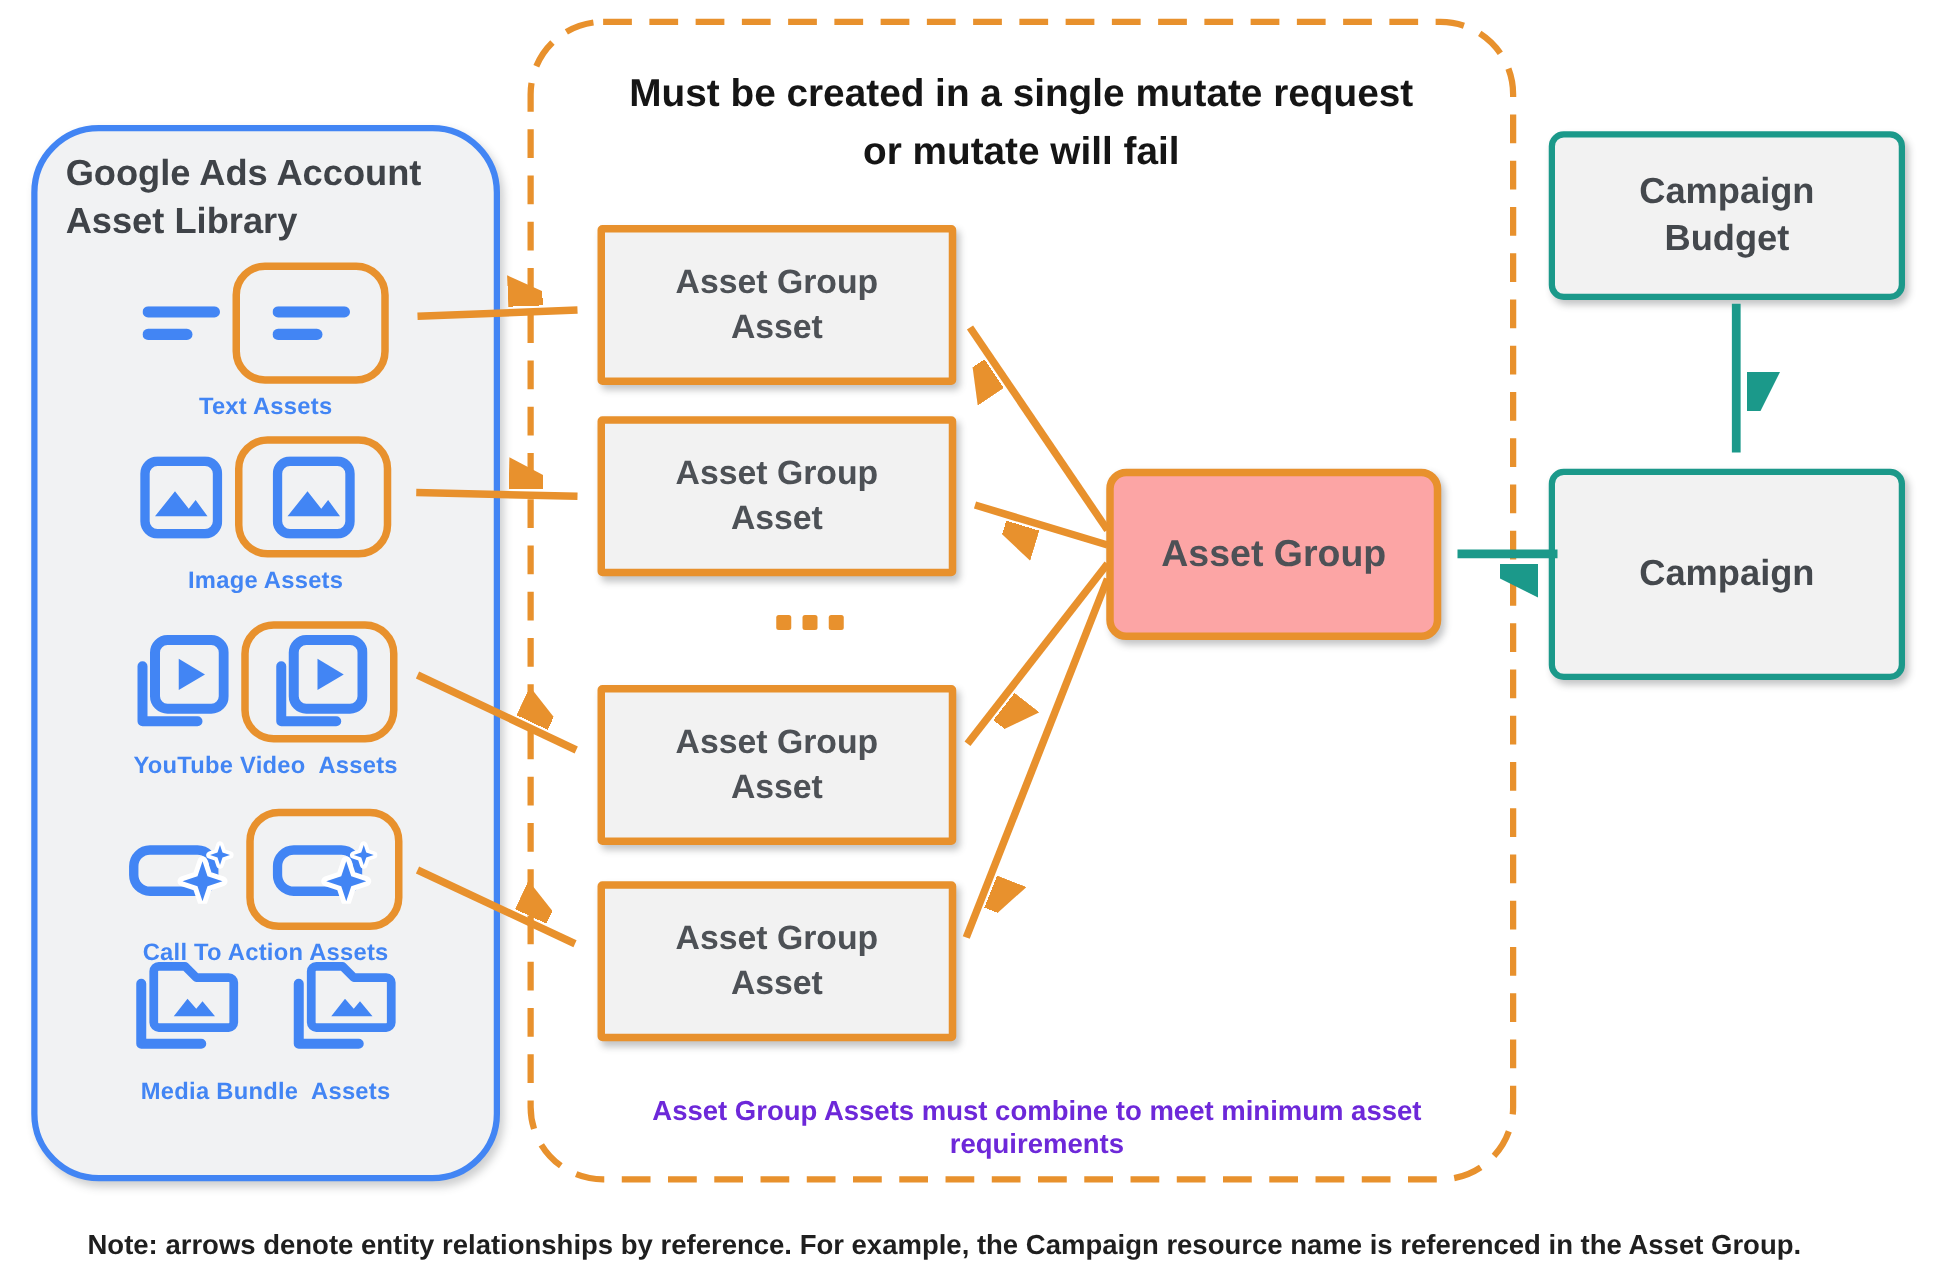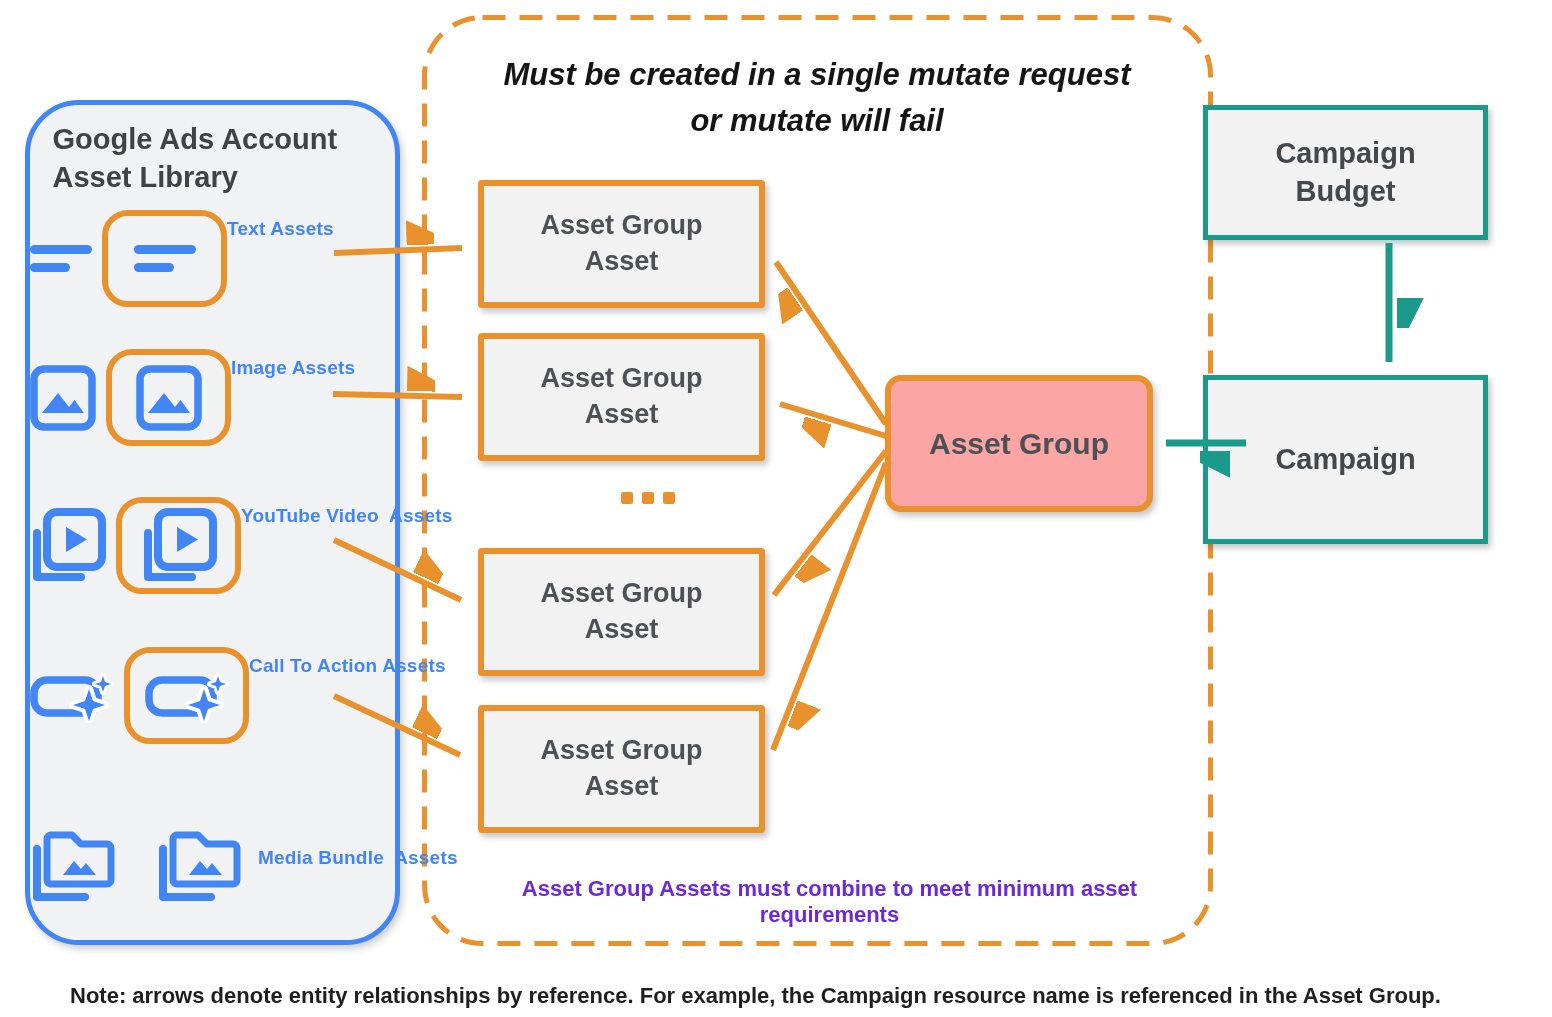--- a/index.html
+++ b/index.html
@@ -8,55 +8,55 @@
   .abs{position:absolute;}
 
   
   .library{left:25px;top:100px;width:375px;height:845px;
     background:#f1f2f3;border:5px solid #4285f4;border-radius:54px;
     box-shadow:3px 4px 7px rgba(60,64,67,.25);box-sizing:border-box;z-index:1;}
   .library-title{position:absolute;top:16px;left:50%;transform:translateX(-50%);
     width:320px;text-align:left;font-size:29px;font-weight:bold;
     line-height:1.3;color:#3f4348;}
   .lib-group{position:absolute;left:0;width:100%;display:flex;
-    flex-direction:row;align-items:flex-start;}
+    flex-direction:column;align-items:center;}
   .icon-pair{display:flex;align-items:center;justify-content:center;gap:10px;}
   .hl-wrap{width:125px;height:97px;box-sizing:border-box;
     border:6px solid #e8912d;border-radius:26px;display:flex;
     align-items:center;justify-content:center;}
   .lib-label{font-size:19px;font-weight:bold;color:#4285f4;margin-top:8px;
     letter-spacing:.2px;white-space:pre;}
   .g-text{top:105px;}  .g-image{top:244px;} .g-video{top:392px;}
-  .g-cta{top:542px;}   .g-media{top:720px;gap:14px;}
+  .g-cta{top:542px;}   .g-media{top:658px;}
   .g-media .icon-pair{gap:38px;}
   .g-media .lib-label{margin-top:22px;}
 
   
   .mutate-title{left:432px;top:52px;width:770px;text-align:center;z-index:1;
-    font-size:31px;font-weight:bold;font-style:italic;color:#151515;line-height:1.48;}
+    font-size:31px;font-weight:bold;color:#151515;line-height:1.48;}
   .asset-box{left:478px;width:287px;height:128px;box-sizing:border-box;
     background:#f2f2f2;border:6px solid #e8912d;border-radius:4px;
     box-shadow:3px 4px 6px rgba(60,64,67,.3);display:flex;align-items:center;
     justify-content:center;text-align:center;z-index:1;}
   .asset-box span{display:block;width:180px;font-size:27px;font-weight:bold;
     color:#4d5156;line-height:1.33;}
   .b1{top:180px;} .b2{top:333px;} .b3{top:548px;} .b4{top:705px;}
   .dots{left:613px;top:492px;width:70px;display:flex;gap:9px;
     justify-content:center;z-index:1;}
   .dot{width:12px;height:12px;background:#e8912d;border-radius:2px;display:block;}
   .panel-caption{left:452px;top:876px;width:755px;text-align:center;
     font-size:22px;font-weight:bold;color:#6d28d9;z-index:1;}
 
   
   .group-box{left:885px;top:375px;width:268px;height:137px;box-sizing:border-box;
     background:#fca5a5;border:6px solid #e8912d;border-radius:16px;
     box-shadow:3px 4px 6px rgba(60,64,67,.3);display:flex;align-items:center;
     justify-content:center;z-index:1;font-size:30px;font-weight:bold;color:#4d5156;}
-  .teal-box{left:1203px;width:285px;box-sizing:border-box;background:#f2f2f2;
-    border:5px solid #1b998a;border-radius:0;
+  .teal-box{left:1239px;width:285px;box-sizing:border-box;background:#f2f2f2;
+    border:5px solid #1b998a;border-radius:12px;
     box-shadow:3px 4px 6px rgba(60,64,67,.3);display:flex;align-items:center;
     justify-content:center;text-align:center;z-index:1;
     font-size:29px;font-weight:bold;color:#44484d;line-height:1.3;}
   .budget{top:105px;height:135px;}
   .budget span{display:block;width:180px;}
   .campaign{top:375px;height:169px;}
 
   
   .note{left:38px;top:983px;width:1480px;font-size:22px;font-weight:bold;
     color:#1f1f1f;z-index:1;margin-left:32px;}

